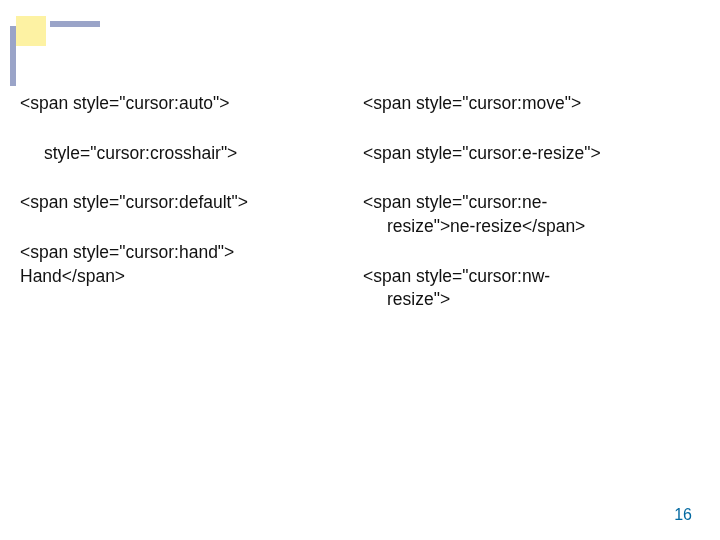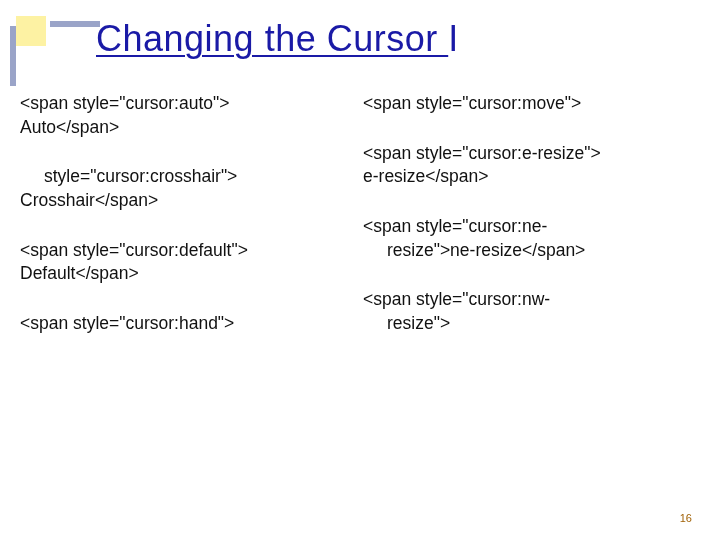--- a/index.html
+++ b/index.html
@@ -37,66 +37,60 @@
     color: #111;
     margin-bottom: 26px;
   }
   .col .snippet .line { display: block; }
   .col .snippet .ind { display: block; padding-left: 24px; }
 
   .page-num {
     position: absolute;
     right: 28px;
     bottom: 16px;
-    font-size: 11px;
-    color: #a16207;
+    font-size: 16px;
+    color: #0369a1;
   }
 </style>
 </head>
 <body>
 
 <div class="slide">
 
   <div class="deco">
     <div class="yellow"></div>
     <div class="topbar"></div>
     <div class="leftbar"></div>
   </div>
 
-  <h1 class="title">
-    <span class="underlined">Changing the Cursor </span><span>I</span>
-  </h1>
 
   <div class="columns">
 
     <div class="col">
       <div class="snippet">
         <span class="line">&lt;span style="cursor:auto"&gt;</span>
-        <span class="line">Auto&lt;/span&gt;</span>
       </div>
       <div class="snippet">
         <span class="ind">style="cursor:crosshair"&gt;</span>
-        <span class="line">Crosshair&lt;/span&gt;</span>
       </div>
       <div class="snippet">
         <span class="line">&lt;span style="cursor:default"&gt;</span>
-        <span class="line">Default&lt;/span&gt;</span>
       </div>
       <div class="snippet">
         <span class="line">&lt;span style="cursor:hand"&gt;</span>
+        <span class="line">Hand&lt;/span&gt;</span>
       </div>
     </div>
 
     <div class="col">
       <div class="snippet">
         <span class="line">&lt;span style="cursor:move"&gt;</span>
       </div>
       <div class="snippet">
         <span class="line">&lt;span style="cursor:e-resize"&gt;</span>
-        <span class="line">e-resize&lt;/span&gt;</span>
       </div>
       <div class="snippet">
         <span class="line">&lt;span style="cursor:ne-</span>
         <span class="ind">resize"&gt;ne-resize&lt;/span&gt;</span>
       </div>
       <div class="snippet">
         <span class="line">&lt;span style="cursor:nw-</span>
         <span class="ind">resize"&gt;</span>
       </div>
     </div>

